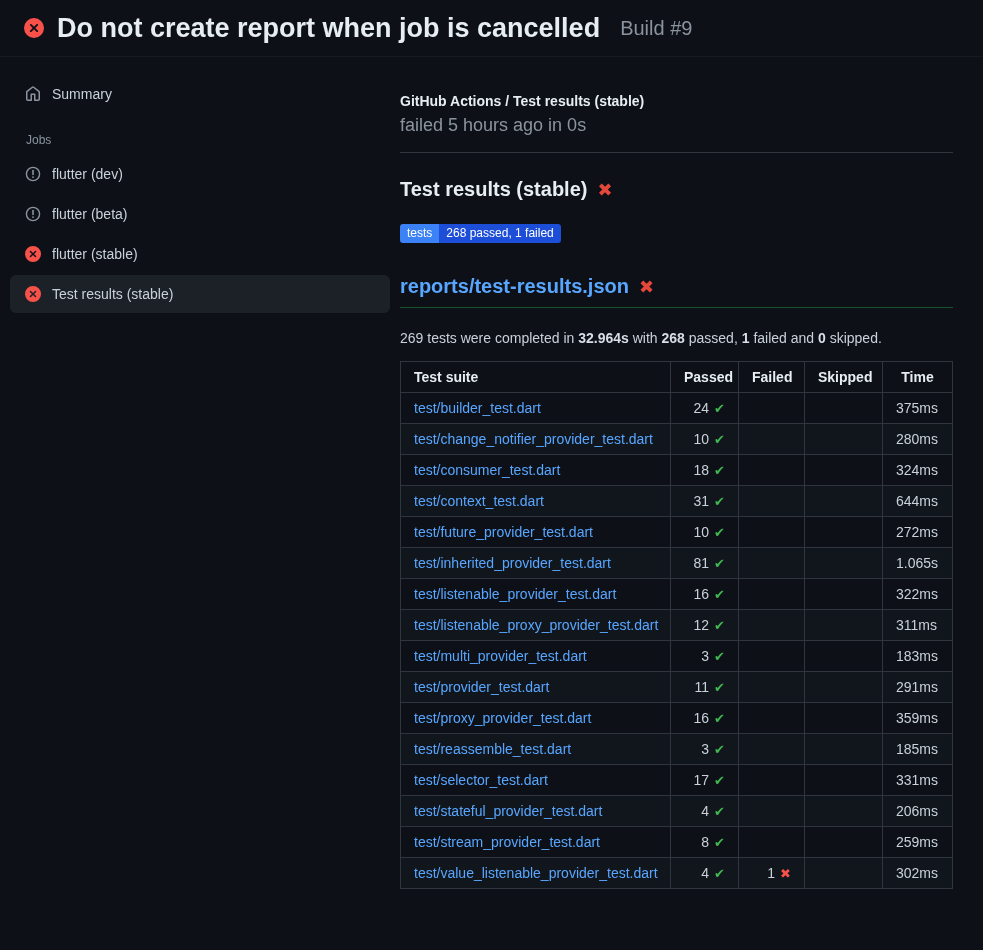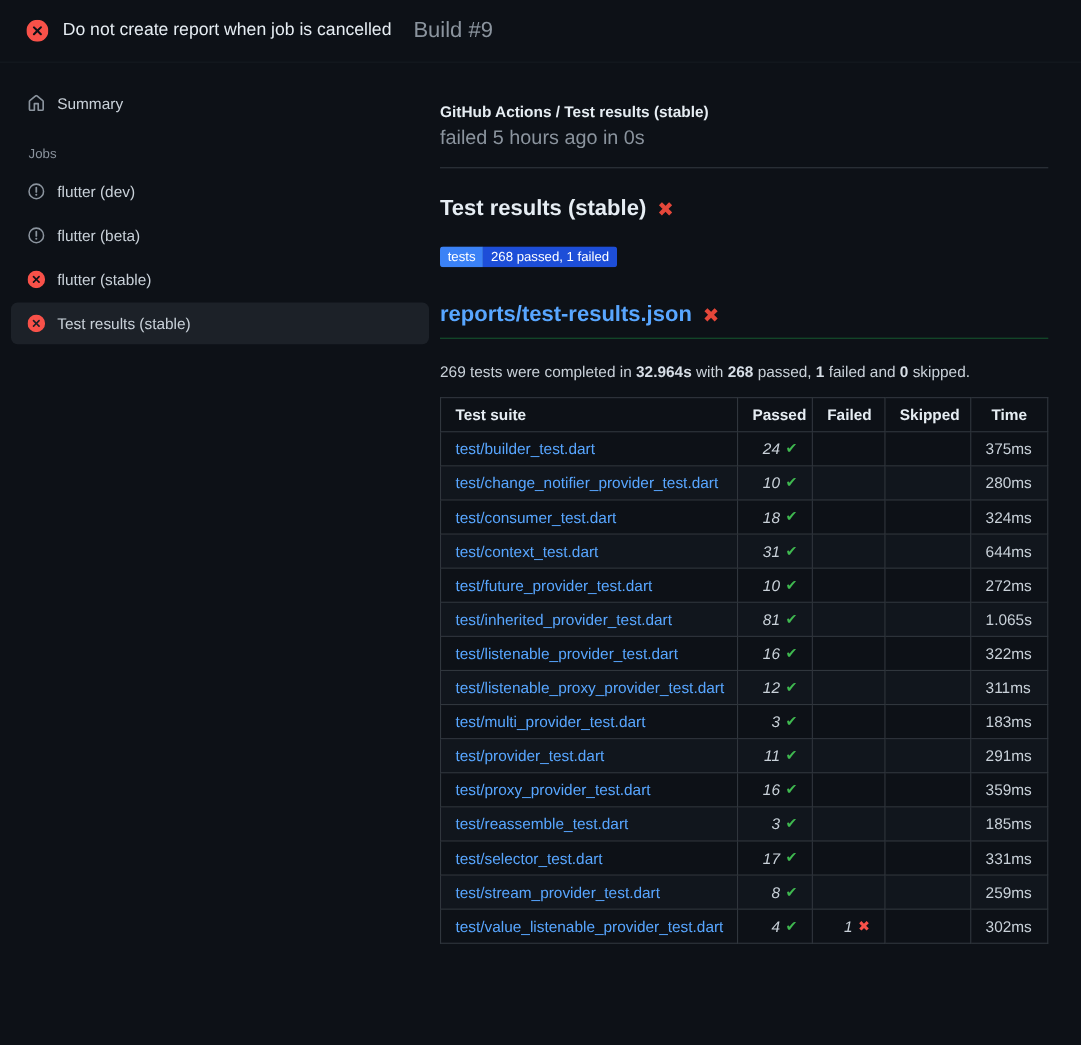--- a/index.html
+++ b/index.html
@@ -11,21 +11,21 @@
     font-family: "Liberation Sans", "DejaVu Sans", sans-serif;
   }
   
   .app-header {
     height: 57px; display: flex; align-items: center;
     padding: 0 24px; gap: 13px;
     border-bottom: 1px solid #161b22;
   }
   .x-circle { width: 20px; height: 20px; flex: none; display: inline-flex; }
   .x-circle svg { width: 100%; height: 100%; }
-  .header-title { font-size: 16px; font-weight: 400; color: #e6edf3; white-space: nowrap; }
+  .header-title { font-size: 27px; font-weight: 700; color: #e6edf3; white-space: nowrap; }
   .header-build { font-size: 20px; font-weight: 400; color: #8b949e; margin-left: 7px; }
 
   
   .layout { display: flex; align-items: flex-start; }
   .sidebar { width: 400px; flex: none; padding: 18px 10px 0 10px; }
   .main { flex: 1; padding: 36px 31px 0 0; }
 
   
   .sidebar-item {
     display: flex; align-items: center; gap: 11px;
@@ -68,21 +68,21 @@
   
   table.results {
     border-collapse: collapse; margin-top: 15px; width: 552px;
     font-size: 14px; table-layout: fixed;
   }
   .results th, .results td { border: 1px solid #30363d; padding: 7px 13px; }
   .results th { color: #e6edf3; font-weight: 700; text-align: center; }
   .results th.h-suite { text-align: left; }
   .results tbody tr:nth-child(even) { background: #11161d; }
   td.col-suite { overflow: hidden; white-space: nowrap; }
-  td.col-num { text-align: right; font-style: italic; }
+  td.col-num { text-align: right; }
   td.col-time { text-align: left; color: #c9d1d9; }
   .suite-link { color: #58a6ff; text-decoration: none; }
   .cell-val { display: inline-flex; align-items: center; gap: 5px; }
   .check-icon { color: #3fb950; font-size: 13px; font-weight: 700; }
   .cross-icon { color: #f85149; font-size: 13px; font-weight: 700; }
 </style>
 </head>
 <body>
 
 <div class="app-header">
@@ -316,20 +316,30 @@
             <td class="col-suite"><a href="#" class="suite-link">test/selector_test.dart</a></td>
             <td class="col-num"><span class="cell-val">
                 <span>17</span>
                 <span class="check-icon">✔</span>
               </span></td>
             <td class="col-num"></td>
             <td class="col-num"></td>
             <td class="col-time">331ms</td>
           </tr>
           <tr>
+            <td class="col-suite"><a href="#" class="suite-link">test/stateful_provider_test.dart</a></td>
+            <td class="col-num"><span class="cell-val">
+                <span>4</span>
+                <span class="check-icon">✔</span>
+              </span></td>
+            <td class="col-num"></td>
+            <td class="col-num"></td>
+            <td class="col-time">206ms</td>
+          </tr>
+          <tr>
             <td class="col-suite"><a href="#" class="suite-link">test/stream_provider_test.dart</a></td>
             <td class="col-num"><span class="cell-val">
                 <span>8</span>
                 <span class="check-icon">✔</span>
               </span></td>
             <td class="col-num"></td>
             <td class="col-num"></td>
             <td class="col-time">259ms</td>
           </tr>
           <tr>

